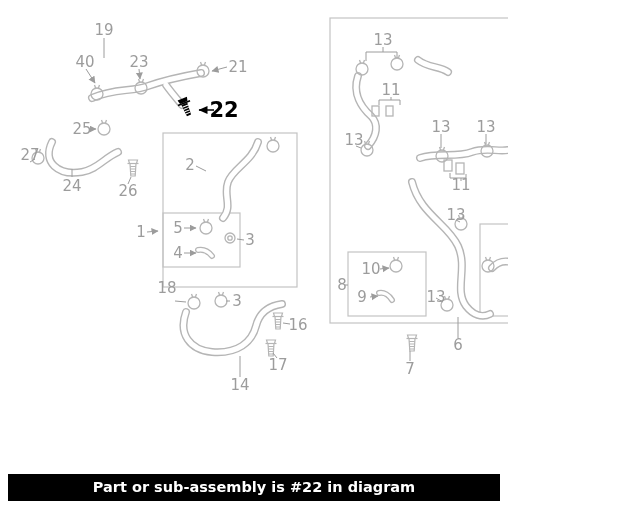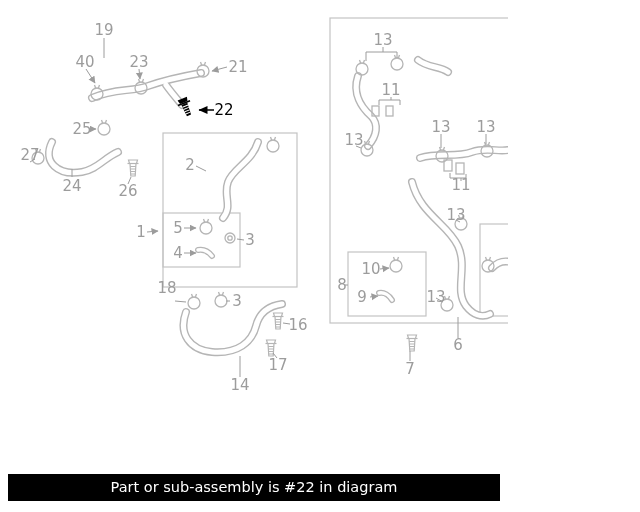--- a/index.html
+++ b/index.html
@@ -4,25 +4,26 @@
 <style>
   * { margin:0; padding:0; box-sizing:border-box; }
   html,body { width:640px; height:512px; }
   body { font-family:"DejaVu Sans","Liberation Sans",sans-serif; background:#fff; }
   .stage { position:relative; width:508px; height:512px; background:#fff; overflow:hidden; }
   .art { position:absolute; left:0; top:0; }
   .callout {
     position:absolute; transform:translate(-50%,-50%);
     font-size:15px; color:#9c9c9c; white-space:nowrap; user-select:none;
   }
-  .callout.hl { color:#000; font-weight:400; font-size:15px; }
+  .callout.hl { color:#000; font-weight:700; font-size:21px; }
   .banner {
     position:absolute; left:50%; transform:translateX(-50%); bottom:11px;
     width:492px; background:#000; color:#fff; text-align:center;
     padding:3px 14px 4px;
+    font-weight:bold;
   }
   .banner div { font-size:14.5px; line-height:20px; }
 </style>
 </head>
 <body>
 
 <div class="stage">
 
   <svg class="art" width="640" height="512" viewBox="0 0 640 512">
     <defs>

